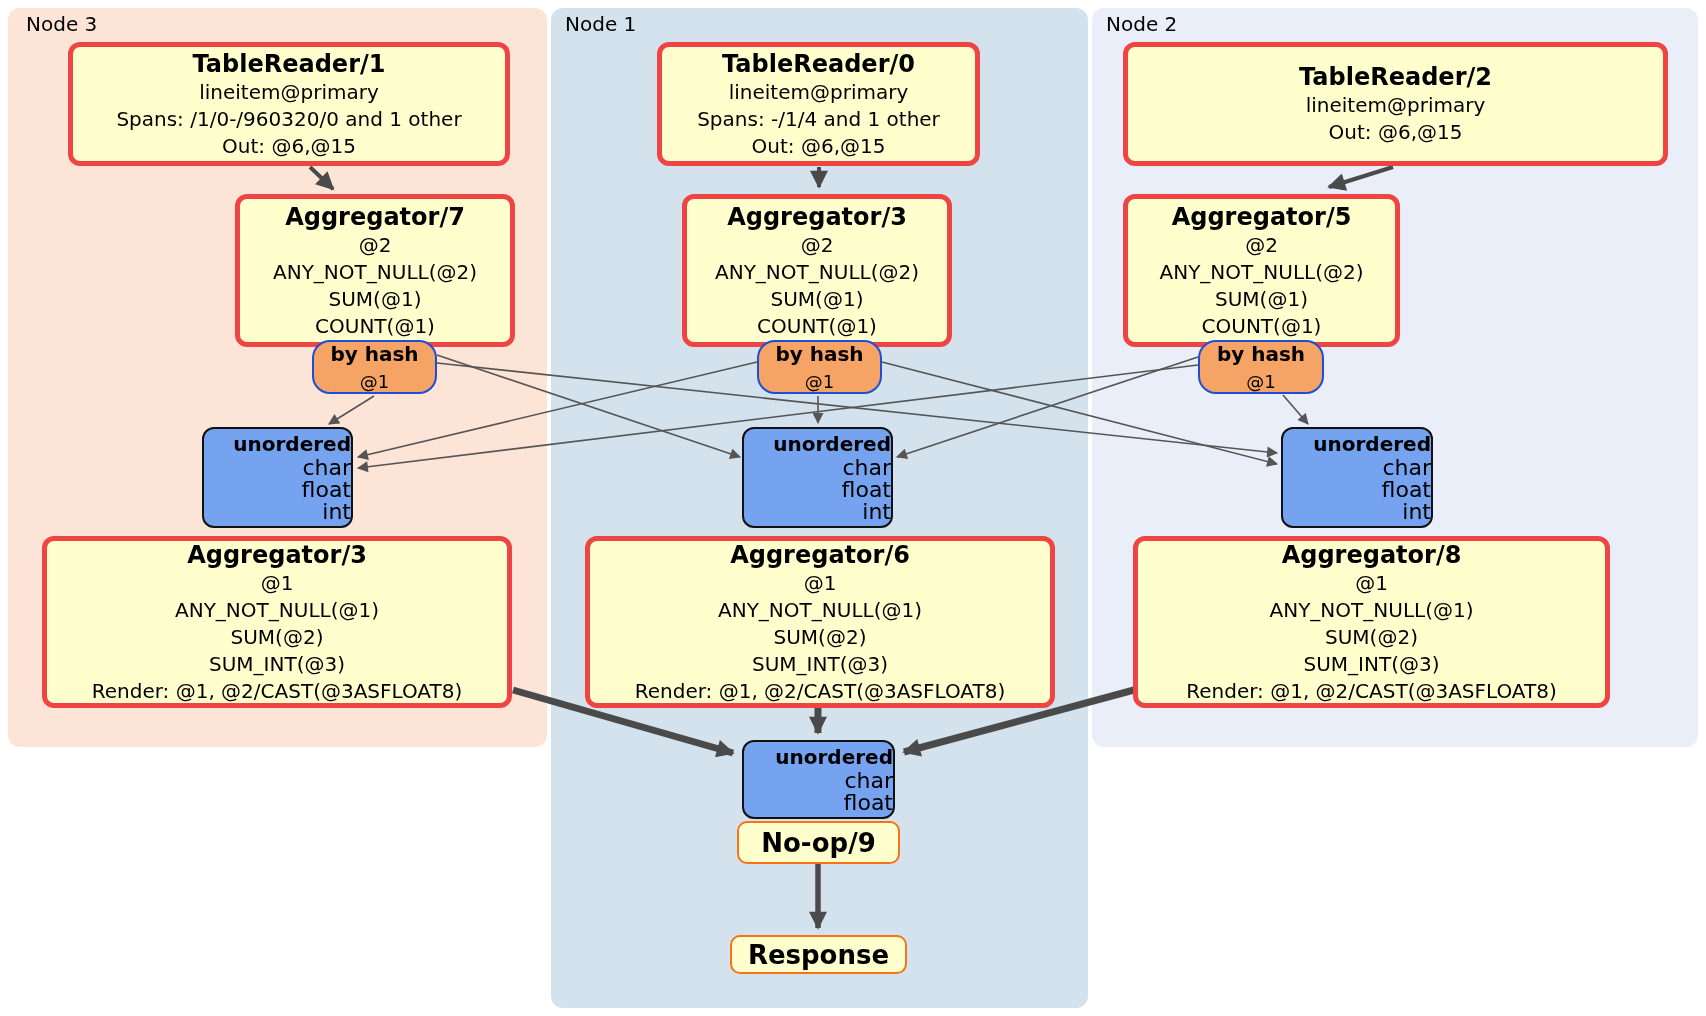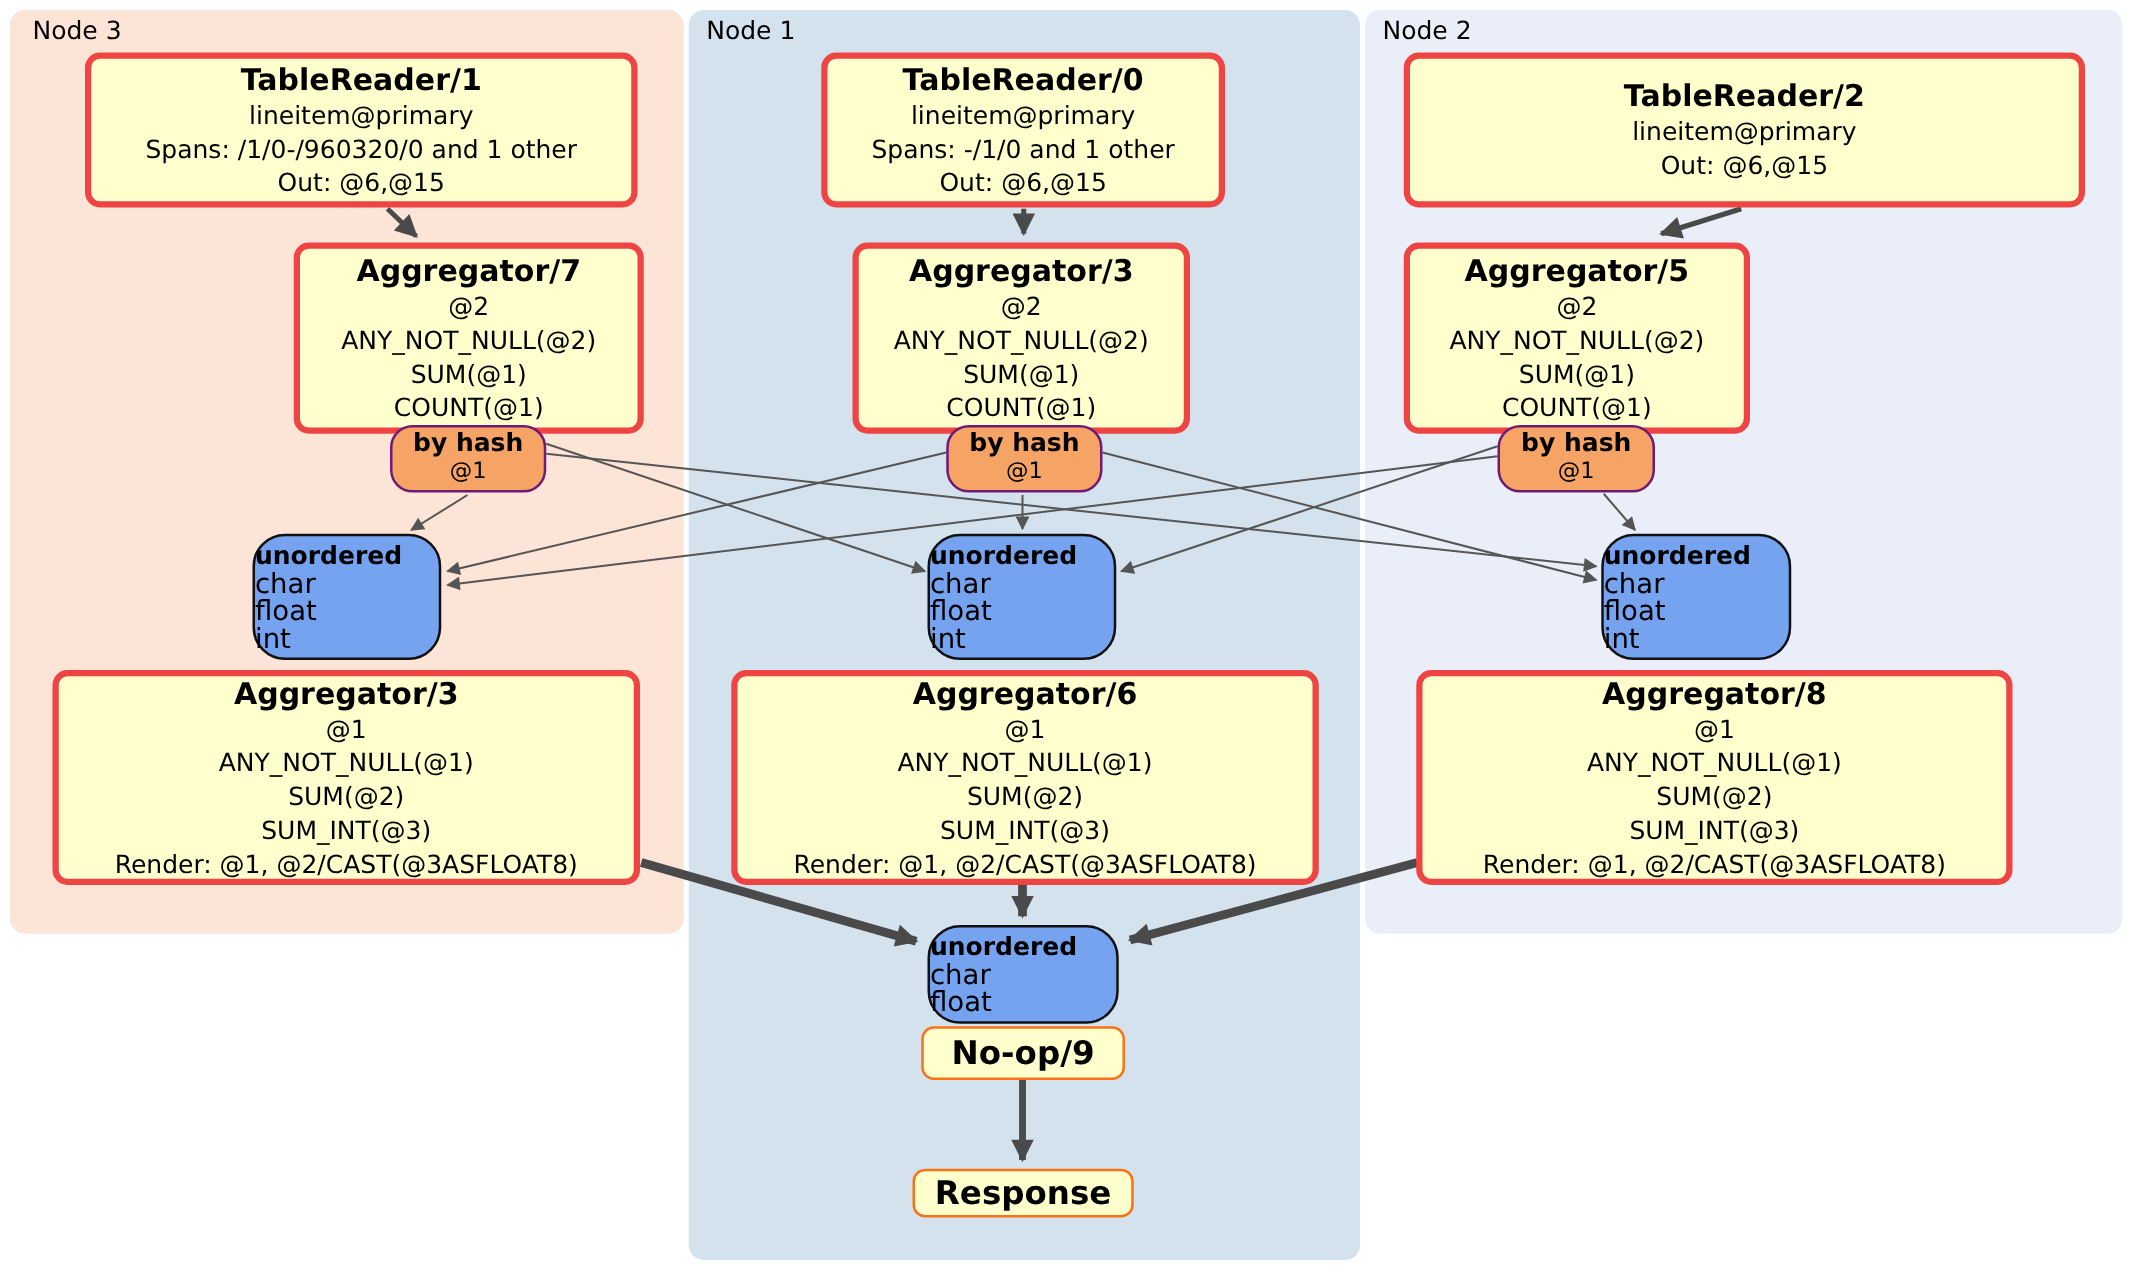--- a/index.html
+++ b/index.html
@@ -17,30 +17,30 @@
   .edges{position:absolute; left:0; top:0; pointer-events:none;}
   .proc{
     position:absolute; box-sizing:border-box; background:var(--processor-bg);
     border:5px solid #ef4444; border-radius:12px;
     display:flex; flex-direction:column; justify-content:center; align-items:center;
     text-align:center; line-height:27px; font-size:20px; padding:4px 20px;
   }
   .proc .t{font-weight:bold; font-size:24px; line-height:30px;}
   .router{
     position:absolute; box-sizing:border-box; background:var(--router-bg);
-    border:2px solid #701a75; border-radius:18px;
-    display:flex; flex-direction:column; justify-content:flex-start; align-items:center;
+    border:2px solid #1d4ed8; border-radius:18px;
+    display:flex; flex-direction:column; justify-content:space-between; align-items:center;
     text-align:center;
   }
   .router .t{font-weight:bold; font-size:20px; line-height:24px;}
   .router .d{font-size:18px; line-height:21px;}
   .sync{
     position:absolute; box-sizing:border-box; background:var(--sync-bg);
-    border:2px solid #111; border-radius:26px;
-    display:flex; flex-direction:column; justify-content:center; align-items:flex-start;
+    border:2px solid #111; border-radius:12px;
+    display:flex; flex-direction:column; justify-content:center; align-items:flex-end;
     text-align:center;
   }
   .sync .t{font-weight:bold; font-size:20px; line-height:25px;}
   .sync .d{font-size:22px; line-height:22px;}
   .terminal{
     position:absolute; box-sizing:border-box; background:var(--processor-bg);
     border:2px solid #f97316; border-radius:10px;
     display:flex; justify-content:center; align-items:center;
     font-weight:bold; font-size:26px;
   }
@@ -121,21 +121,21 @@
     <div>@1</div>
     <div>ANY_NOT_NULL(@1)</div>
     <div>SUM(@2)</div>
     <div>SUM_INT(@3)</div>
     <div>Render: @1, @2/CAST(@3ASFLOAT8)</div>
   </div>
 
   <div class="proc" style="left:657px;top:42px;width:323px;height:124px;">
     <div class="t">TableReader/0</div>
     <div>lineitem@primary</div>
-    <div>Spans: -/1/0 and 1 other</div>
+    <div>Spans: -/1/4 and 1 other</div>
     <div>Out: @6,@15</div>
   </div>
 
   <div class="proc" style="left:682px;top:194px;width:270px;height:153px;">
     <div class="t">Aggregator/3</div>
     <div>@2</div>
     <div>ANY_NOT_NULL(@2)</div>
     <div>SUM(@1)</div>
     <div>COUNT(@1)</div>
   </div>

